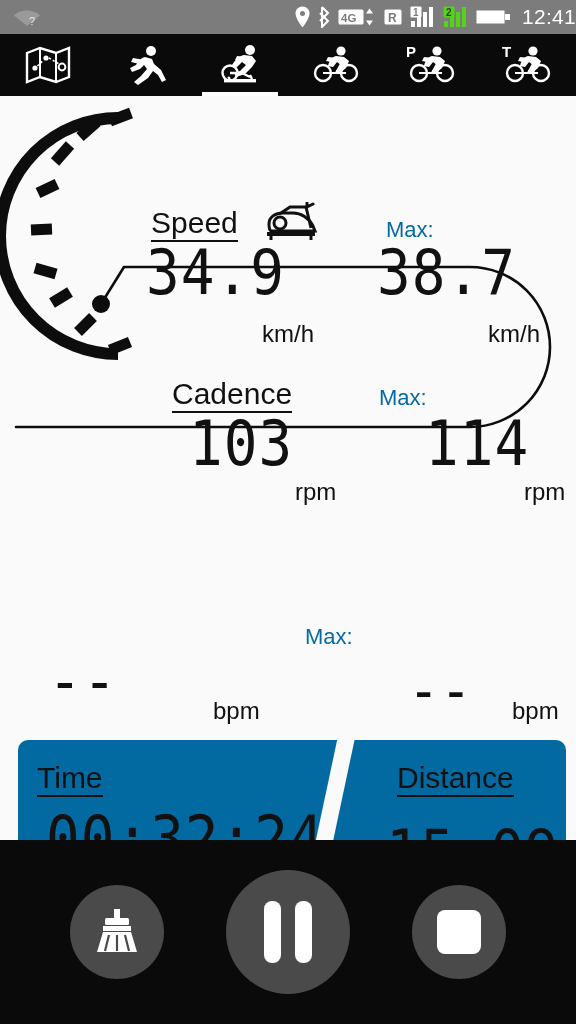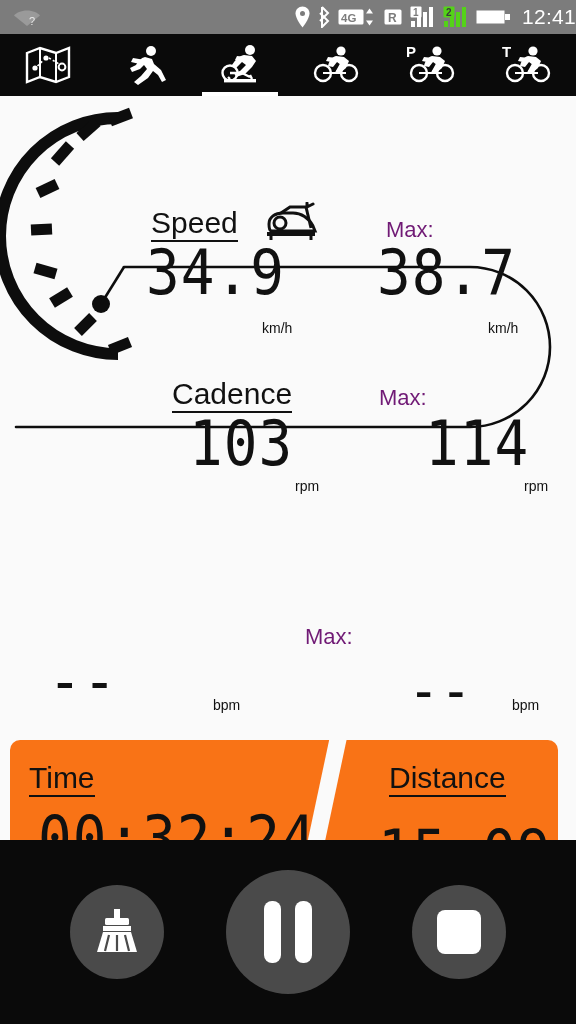--- a/index.html
+++ b/index.html
@@ -42,22 +42,22 @@
     position: absolute; left: 0; top: 96px; width: 500px; height: 744px;
     background: #fafafa;
   }
   .gaugewrap { position: absolute; left: 0; top: 0; width: 576px; height: 350px; }
 
   .lbl {
     font-size: 30px; color: #111;
     border-bottom: 2.5px solid #111;
     display: inline-block; line-height: 1.06; padding-bottom: 1px;
   }
-  .lbl-sm { font-size: 22px; color: #701a75; }
-  .unit { font-size: 14px; color: #111; }
+  .lbl-sm { font-size: 22px; color: #0369a1; }
+  .unit { font-size: 24px; color: #111; }
 
   
   .lcd {
     font-family: "DejaVu Sans Mono", monospace;
     font-size: 52px;
     color: #111;
     letter-spacing: 1px;
     white-space: nowrap;
     transform: scaleY(1.12);
     transform-origin: left center;
@@ -87,22 +87,22 @@
   #hr-block { position: absolute; left: 0; top: 505px; width: 576px; height: 130px; }
   #hr-label { position: absolute; left: 32px; top: 8px; }
   #hr-value { position: absolute; left: 48px; top: 48px; }
   #hr-unit { position: absolute; left: 213px; top: 96px; }
   #hr-max-label { position: absolute; left: 305px; top: 23px; }
   #hr-max-value { position: absolute; left: 408px; top: 60px; }
   #hr-max-unit { position: absolute; left: 512px; top: 96px; }
 
   
   #td-panel {
-    position: absolute; left: 10px; top: 644px; width: 548px; height: 180px;
-    background: #f97316; border-radius: 10px; overflow: hidden;
+    position: absolute; left: 18px; top: 644px; width: 548px; height: 180px;
+    background: #0369a1; border-radius: 10px; overflow: hidden;
   }
   #td-divider {
     position: absolute; left: 300px; top: -22px; width: 17px; height: 226px;
     background: #fafafa; transform: rotate(12deg);
   }
   #time-label { position: absolute; left: 19px; top: 22px; }
   #time-value { position: absolute; left: 28px; top: 66px; }
   #dist-label { position: absolute; left: 355px; top: 22px; margin-left: 24px; }
   #dist-value { position: absolute; left: 368px; top: 80px; }
   #dist-unit { position: absolute; left: 491px; top: 150px; }

